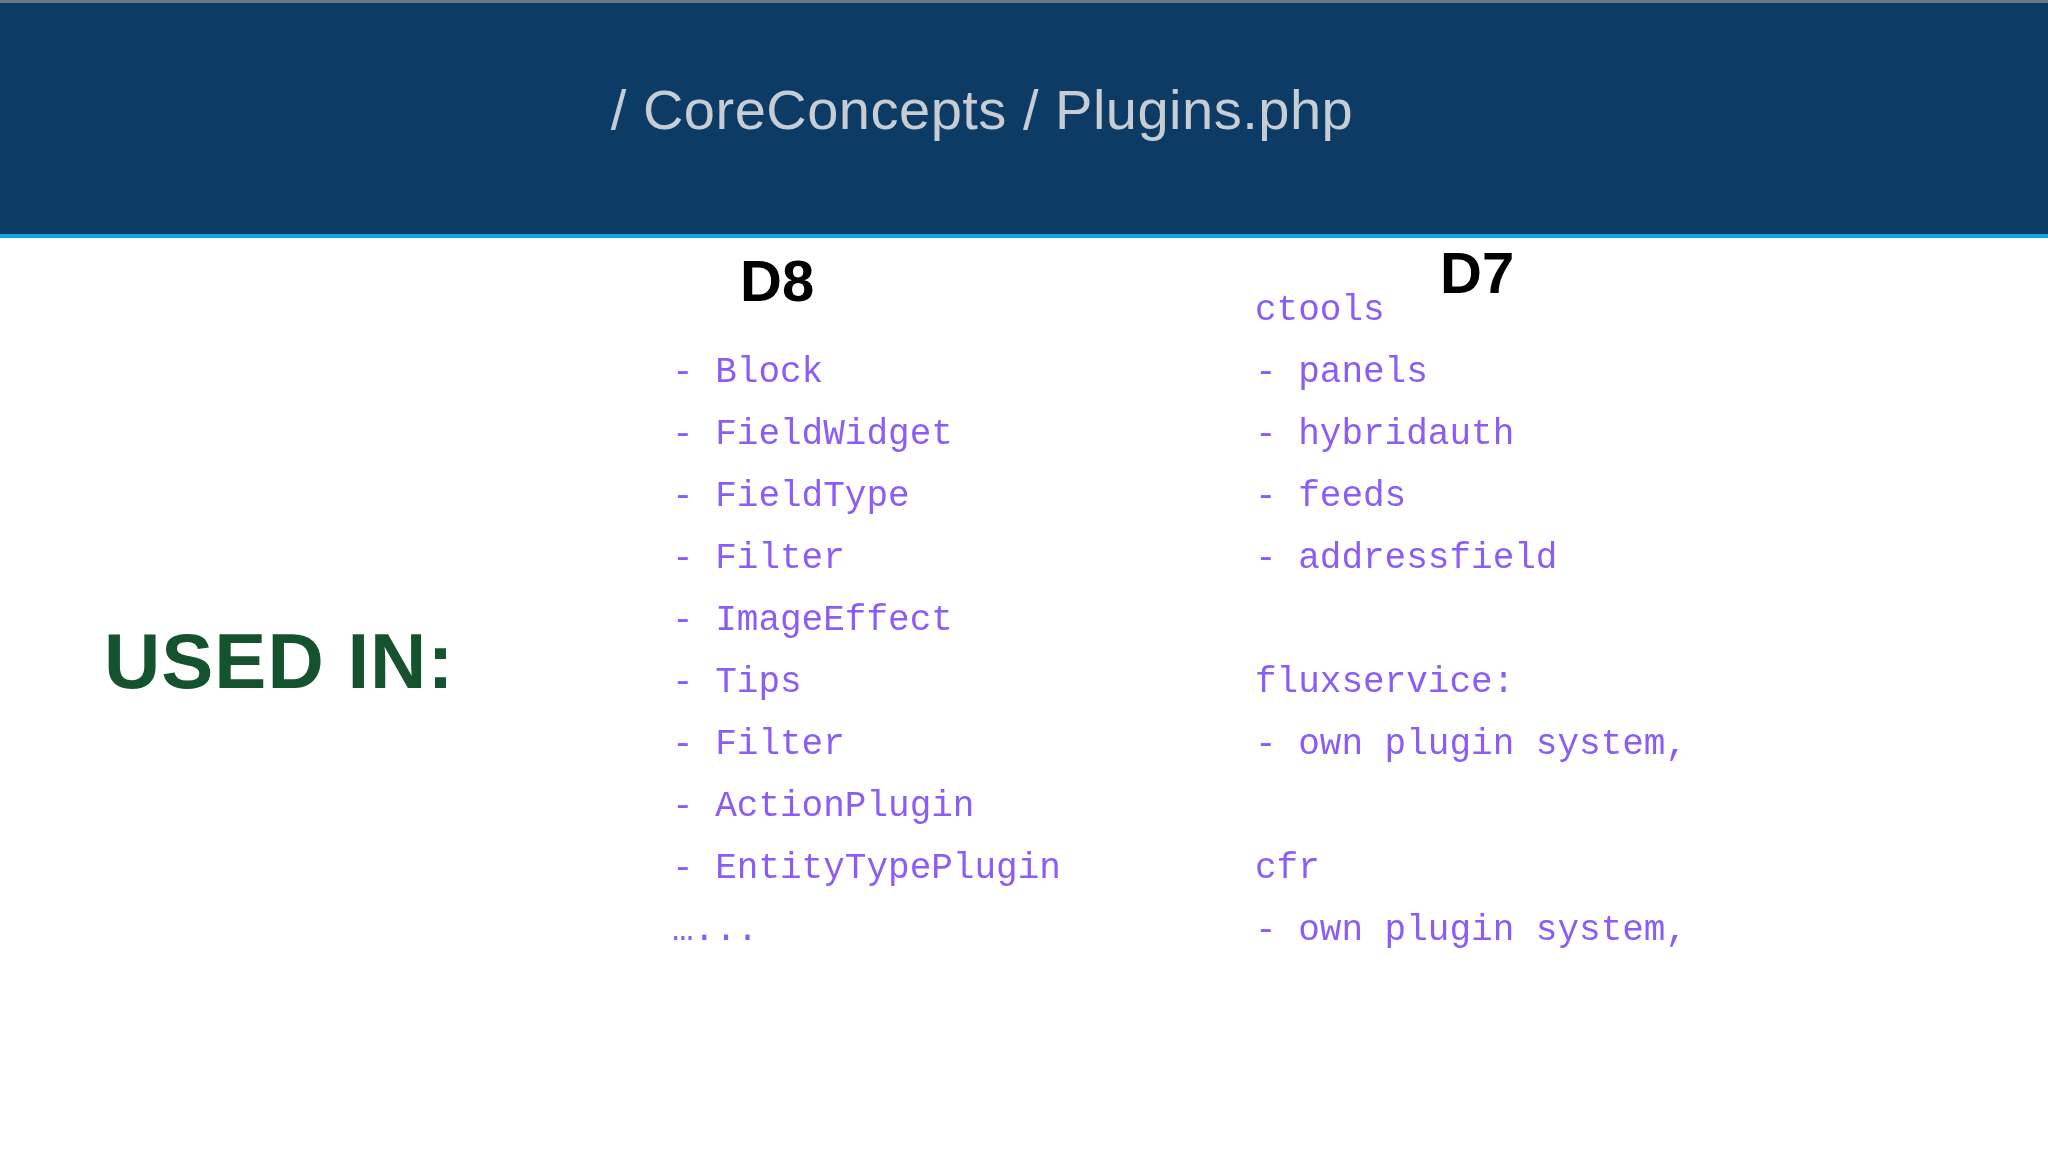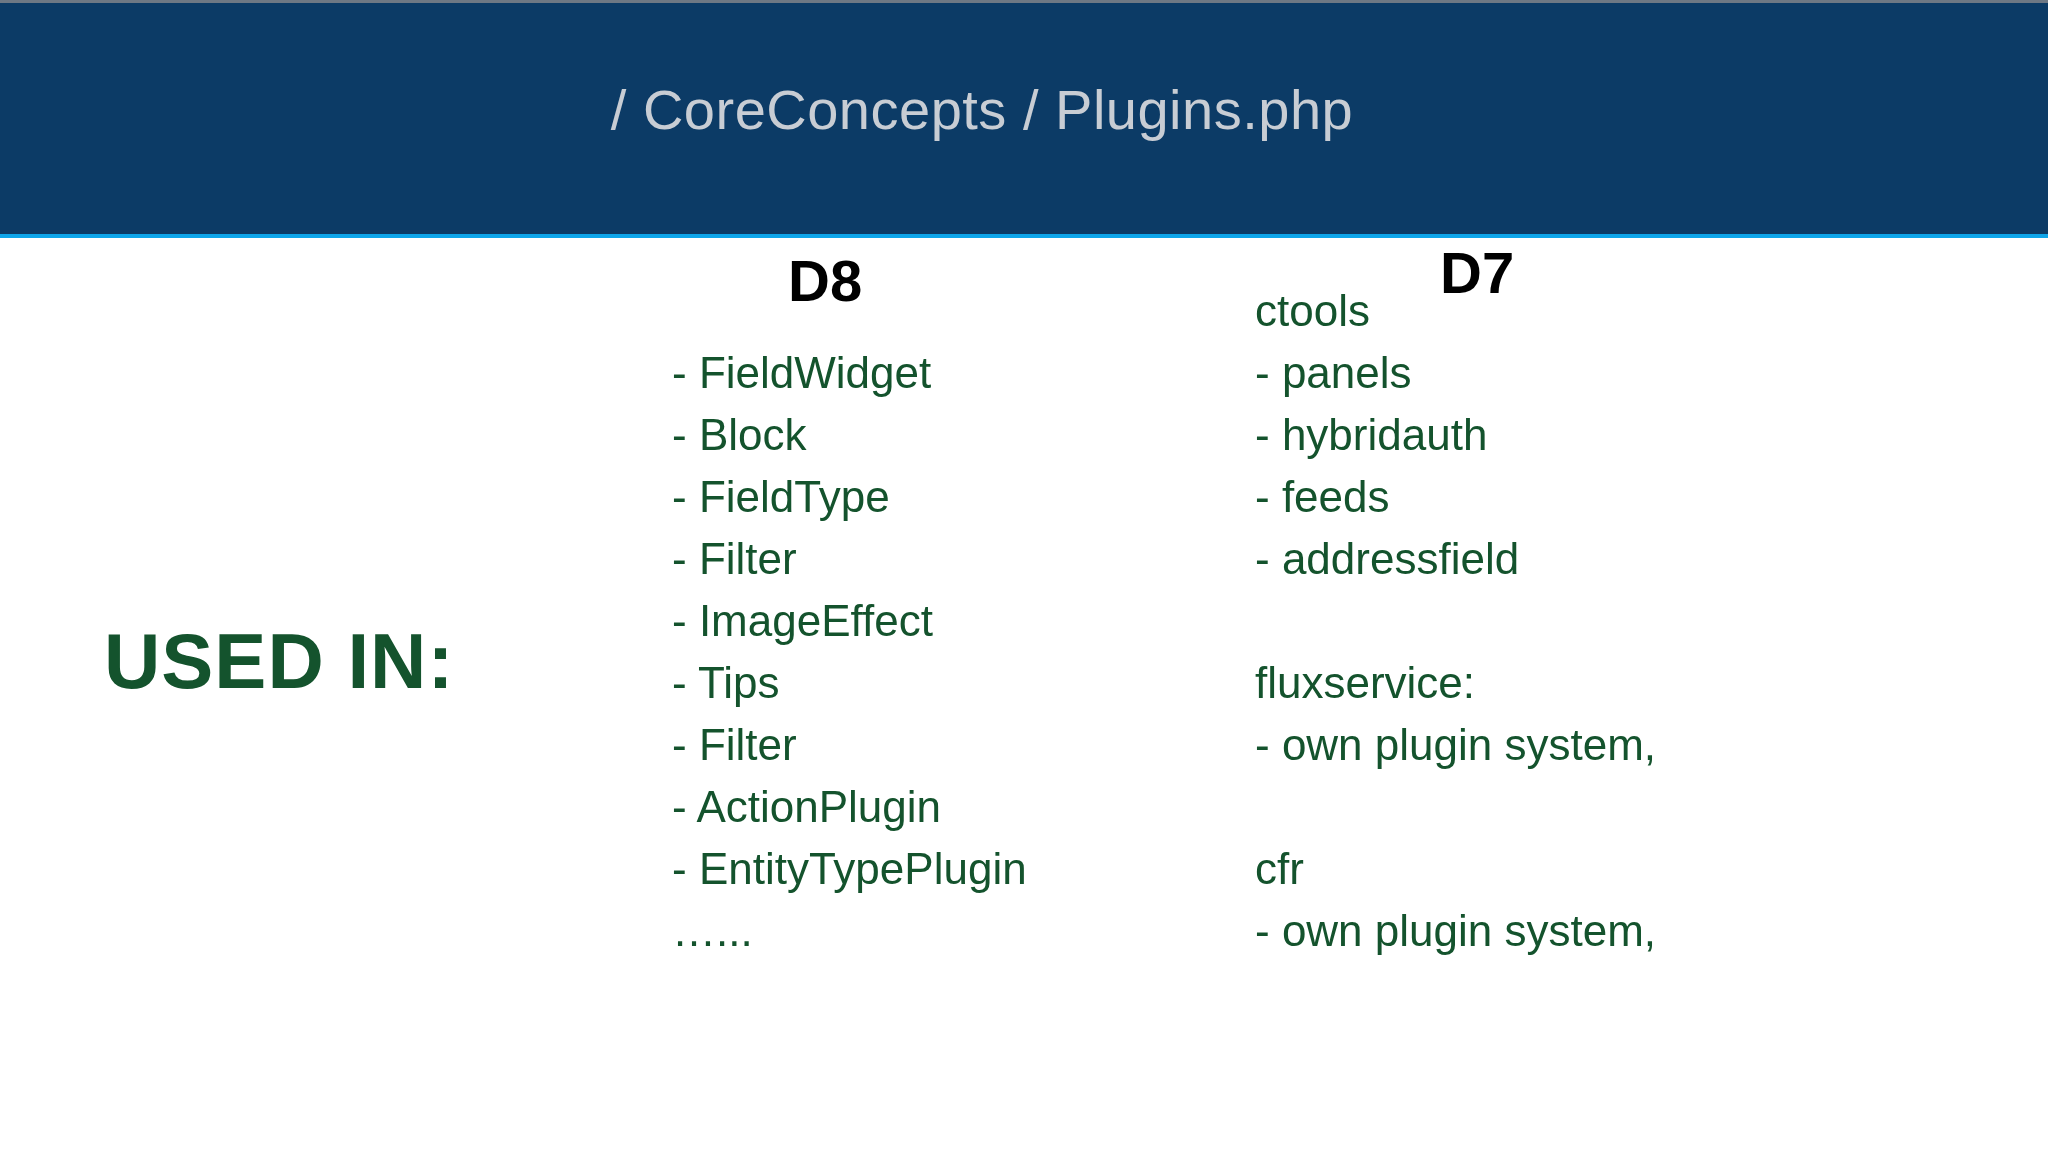--- a/index.html
+++ b/index.html
@@ -67,41 +67,42 @@
     position: absolute;
   }
   .column-heading {
     font-size: 58px;
     font-weight: bold;
     color: #000000;
     line-height: 1;
     white-space: nowrap;
   }
   .column-list {
-    font-size: 44px;
+    font-size: 36px;
     font-weight: 400;
-    color: #14532d;
+    color: #8b5cf6;
     line-height: 62px;
     white-space: nowrap;
+    font-family: Liberation Mono, monospace;
   }
   .column-list .entry {
     height: 62px;
   }
   .column-list .entry.spacer {
     height: 62px;
   }
 
   
   #column-d8 {
     left: 672px;
     top: 0px;
     width: 520px;
   }
   #column-d8 .column-heading {
-    margin-left: 116px;
+    margin-left: 68px;
     margin-top: 14px;
   }
   #column-d8 .column-list {
     margin-top: 32px;
   }
 
   
   #column-d7 {
     left: 1255px;
     top: 0px;
@@ -122,22 +123,22 @@
   <div id="breadcrumb">/ CoreConcepts / Plugins.php</div>
 </div>
 
 <div id="content">
 
   <div id="used-in-label">USED IN:</div>
 
   <div class="column" id="column-d8">
     <div class="column-heading">D8</div>
     <div class="column-list">
+      <div class="entry">- Block</div>
       <div class="entry">- FieldWidget</div>
-      <div class="entry">- Block</div>
       <div class="entry">- FieldType</div>
       <div class="entry">- Filter</div>
       <div class="entry">- ImageEffect</div>
       <div class="entry">- Tips</div>
       <div class="entry">- Filter</div>
       <div class="entry">- ActionPlugin</div>
       <div class="entry">- EntityTypePlugin</div>
       <div class="entry">…...</div>
     </div>
   </div>

